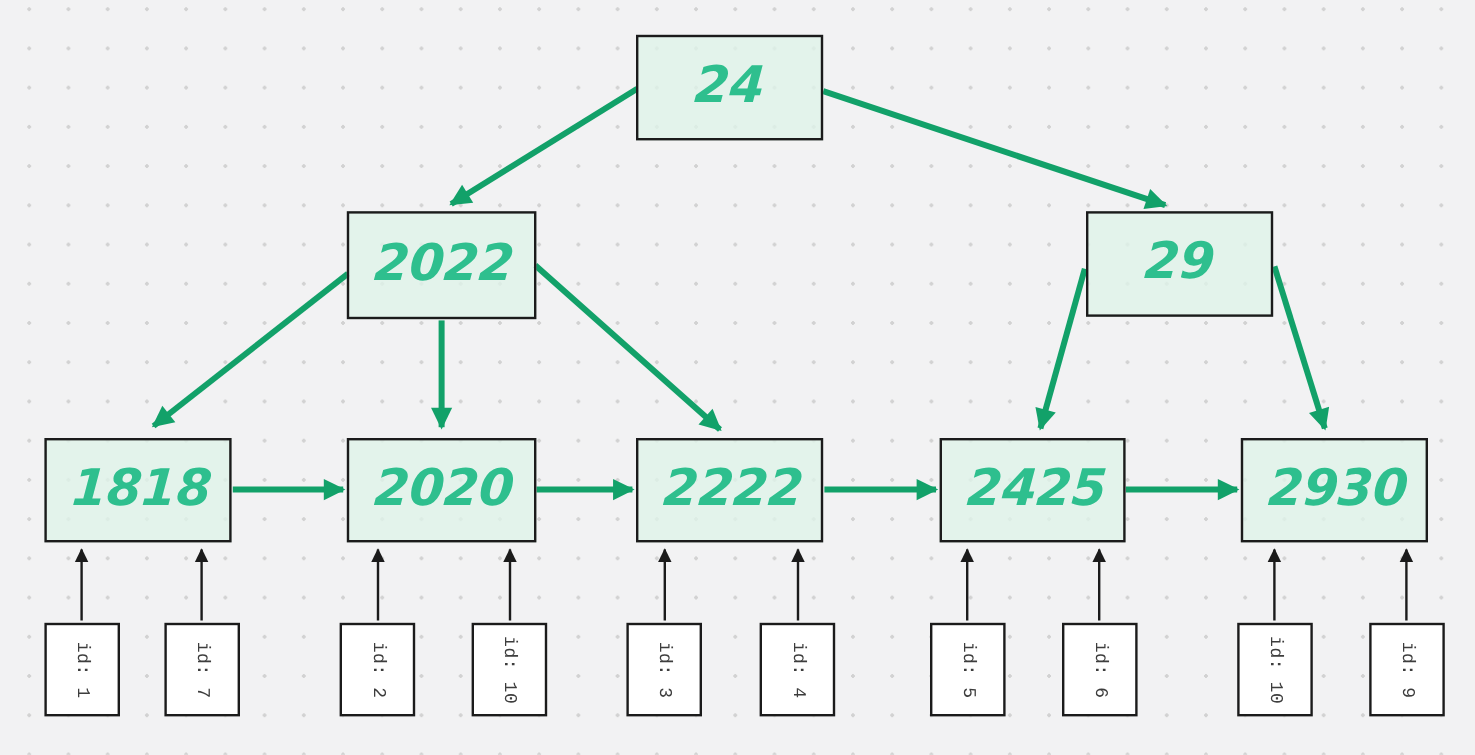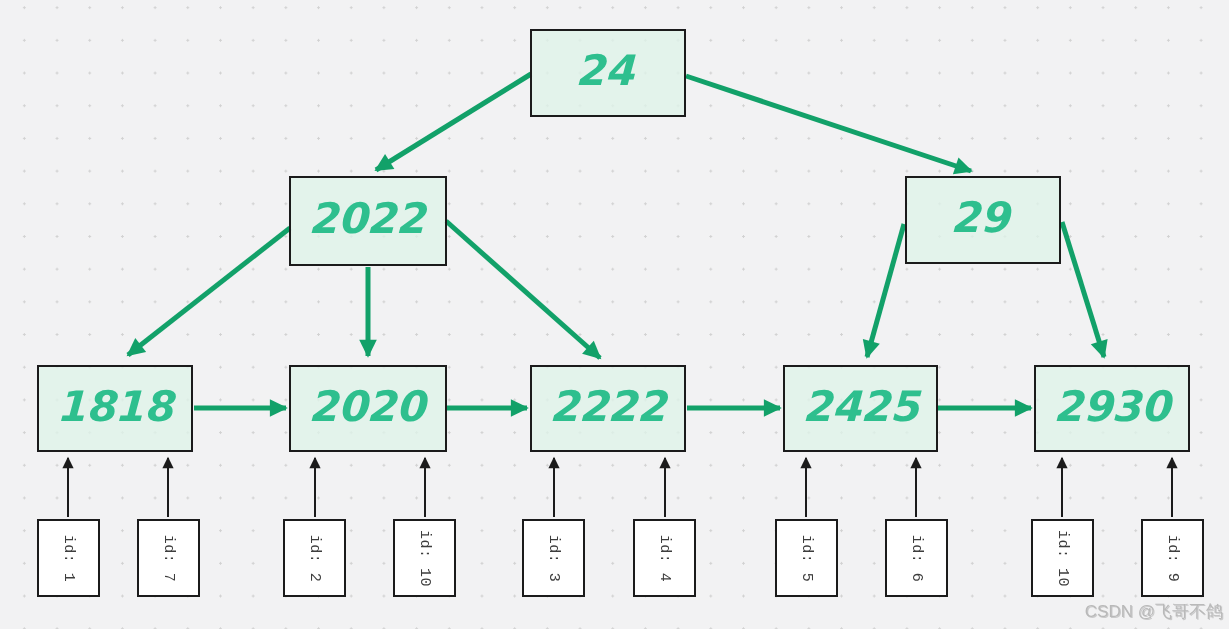--- a/index.html
+++ b/index.html
@@ -148,14 +148,13 @@
   <div class="record" style="left:885px">
       <span class="rlabel">id: 6</span>
     </div>
   <div class="record" style="left:1031px">
       <span class="rlabel">id: 10</span>
     </div>
   <div class="record" style="left:1141px">
       <span class="rlabel">id: 9</span>
     </div>
 
-  <div class="watermark">CSDN @飞哥不鸽</div>
 </div>
 
 </body></html>

